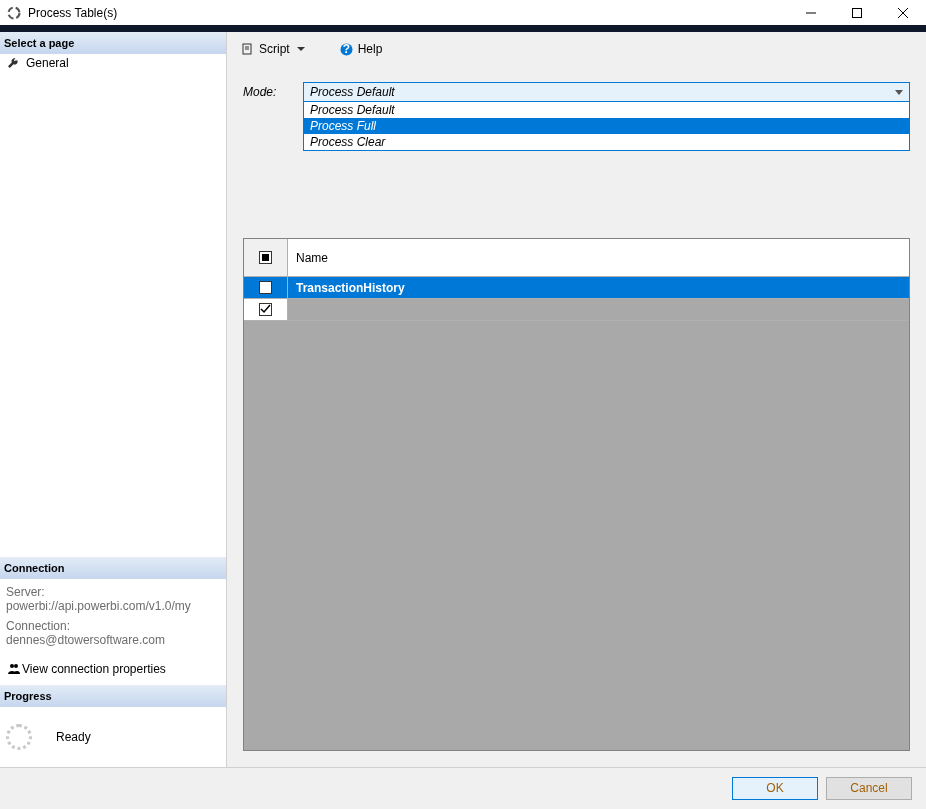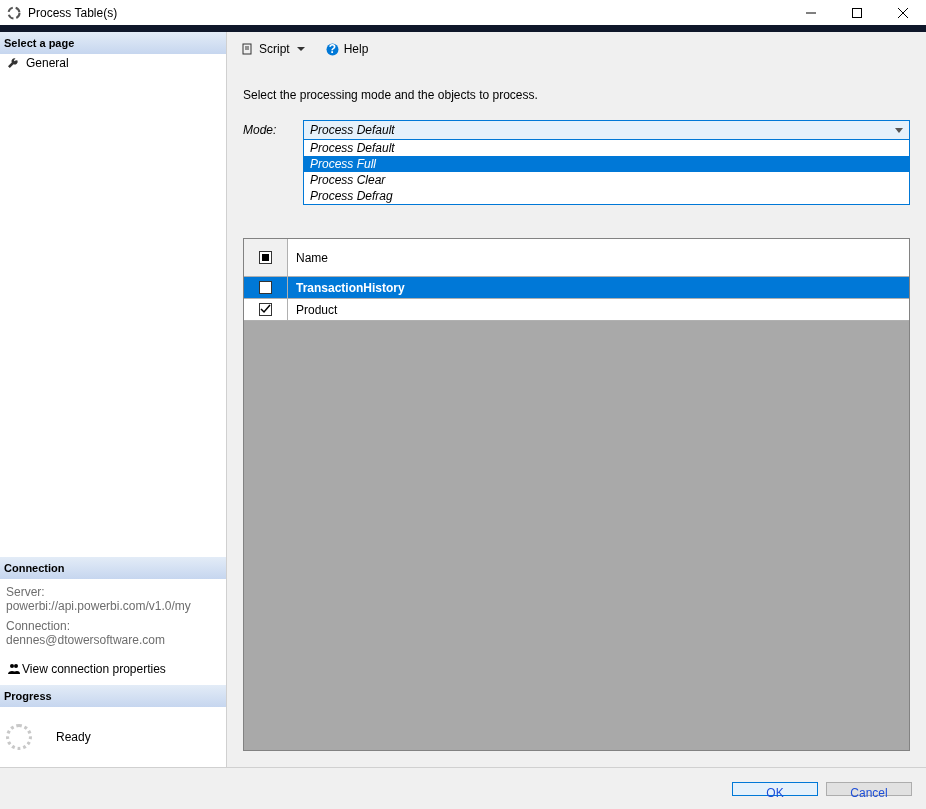--- a/index.html
+++ b/index.html
@@ -24,21 +24,21 @@
   .conn-block .label { margin-bottom:0px; }
   .conn-block .value { margin-bottom:6px; white-space:nowrap; overflow:hidden; text-overflow:clip; }
   .view-conn { display:flex; align-items:center; gap:0; padding:4px 6px 8px 6px; color:#000; font-size:12px;}
   .view-conn .people-icon { width:16px; height:16px; display:flex; align-items:center; justify-content:center; color:#000;}
   .progress-body { padding:8px 6px; display:flex; align-items:center; gap:24px; height:60px;}
   .spinner { width:26px; height:26px; border:3px dotted #c8c8c8; border-radius:50%; }
   .progress-text { color:#000; font-size:12px;}
 
   
   .right-pane { flex:1; display:flex; flex-direction:column; background:#f0f0f0; }
-  .toolbar { height:34px; padding:0 10px; display:flex; align-items:center; gap:10px; background:#f0f0f0; }
+  .toolbar { height:34px; padding:0 10px; display:flex; align-items:center; gap:24px; background:#f0f0f0; }
   .tb-btn { display:flex; align-items:center; gap:4px; padding:2px 4px; color:#000; font-size:12px;}
   .tb-icon { width:14px; height:14px; display:flex; align-items:center; justify-content:center;}
   .main-area { flex:1; margin:16px 16px 16px 16px; position:relative; }
   .instruction { margin:6px 0 18px 0; color:#000; font-size:12px;}
   .mode-row { display:flex; align-items:flex-start; gap:18px; margin-bottom:14px;font-style:italic;}
   .mode-label { width:42px; padding-top:3px; font-size:12px; color:#000;}
   .mode-select-wrap { flex:1; position:relative; }
   .mode-selected { height:20px; border:1px solid #0078d7; background:#e5f1fb; display:flex; align-items:center; padding:0 6px; justify-content:space-between; font-size:12px; color:#000;}
   .mode-selected .chev { color:#404040; }
   .mode-dropdown { position:absolute; top:20px; left:0; right:0; border:1px solid #0078d7; border-top:none; background:#fff; z-index:10;}
@@ -57,21 +57,21 @@
   .grid-row.selected .grid-namecol { background:#0078d7; color:#fff;}
   .grid-row .grid-namecol { background:#fff; }
 
   .chk-box { width:13px; height:13px; border:1px solid #333; background:#fff; display:flex; align-items:center; justify-content:center; position:relative;}
   .chk-box.indet::after { content:''; position:absolute; left:2px; right:2px; top:2px; bottom:2px; background:#000;}
   .chk-box.checked svg { display:block; }
   .chk-box svg { display:none; }
 
   
   .footer { height:42px; border-top:1px solid #d0d0d0; display:flex; align-items:center; justify-content:flex-end; gap:8px; padding:0 14px; background:#f0f0f0;}
-  .dlg-btn { width:86px; height:14px; border:1px solid #adadad; background:#e1e1e1; text-align:center; line-height:21px; font-size:12px; color:#1d4ed8;}
+  .dlg-btn { width:86px; height:23px; border:1px solid #adadad; background:#e1e1e1; text-align:center; line-height:21px; font-size:12px; color:#a16207;}
   .dlg-btn.primary { border:1px solid #0078d7; background:#e5f1fb; }
 </style>
 </head>
 <body>
 
 <div class="titlebar">
   <span class="app-icon">
     <svg width="14" height="14" viewBox="0 0 14 14">
         <circle cx="7" cy="7" r="5.5" fill="none" stroke="#555" stroke-width="2" stroke-dasharray="6 3"></circle>
       </svg>
@@ -158,38 +158,36 @@
           <svg width="13" height="13" viewBox="0 0 13 13">
               <circle cx="6.5" cy="6.5" r="6" fill="#0078d7"></circle>
               <text x="6.5" y="10" text-anchor="middle" font-size="9" fill="#fff" font-weight="bold">?</text>
             </svg>
         </span>
         <span>Help</span>
       </div>
     </div>
 
     <div class="main-area">
-      <div class="instruction">Select the processing mode and the objects to process.</div>
 
       <div class="mode-row">
         <div class="mode-label">Mode:</div>
         <div class="mode-select-wrap">
           <div class="mode-selected">
             <span>Process Default</span>
             <span class="chev">
               <svg width="8" height="6" viewBox="0 0 8 6">
                   <path d="M0 0l4 5 4-5z" fill="#555"></path>
                 </svg>
             </span>
           </div>
           <div class="mode-dropdown" id="mode-dropdown">
               <div class="mode-option">Process Default</div>
               <div class="mode-option highlight">Process Full</div>
               <div class="mode-option">Process Clear</div>
-              <div class="mode-option">Process Defrag</div>
             </div>
         </div>
       </div>
 
       <div class="grid-wrap">
         <div class="grid-header">
           <div class="grid-checkcol">
             <div class="chk-box indet"></div>
           </div>
           <div class="grid-namecol">Name</div>
@@ -202,21 +200,20 @@
               <div class="grid-namecol">TransactionHistory</div>
             </div>
             <div class="grid-row">
               <div class="grid-checkcol">
                 <div class="chk-box checked">
                   <svg width="11" height="11" viewBox="0 0 11 11">
                     <path d="M1 5l3 3 6-7" fill="none" stroke="#000" stroke-width="1.5"></path>
                   </svg>
                 </div>
               </div>
-              <div class="grid-namecol">Product</div>
             </div>
           </div>
       </div>
     </div>
   </div>
 </div>
 
 <div class="footer">
   <div class="dlg-btn primary">OK</div>
   <div class="dlg-btn">Cancel</div>

